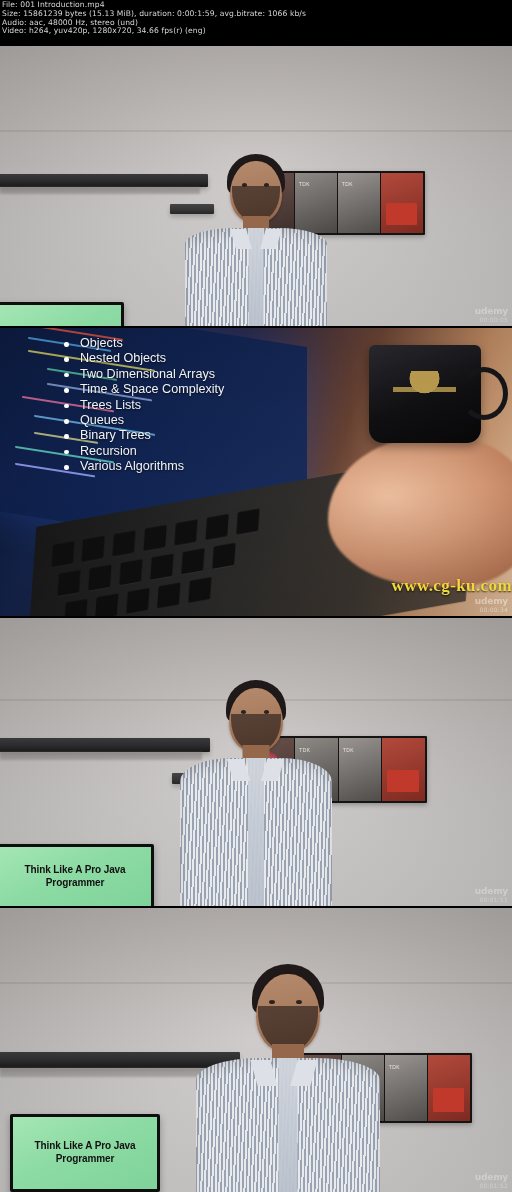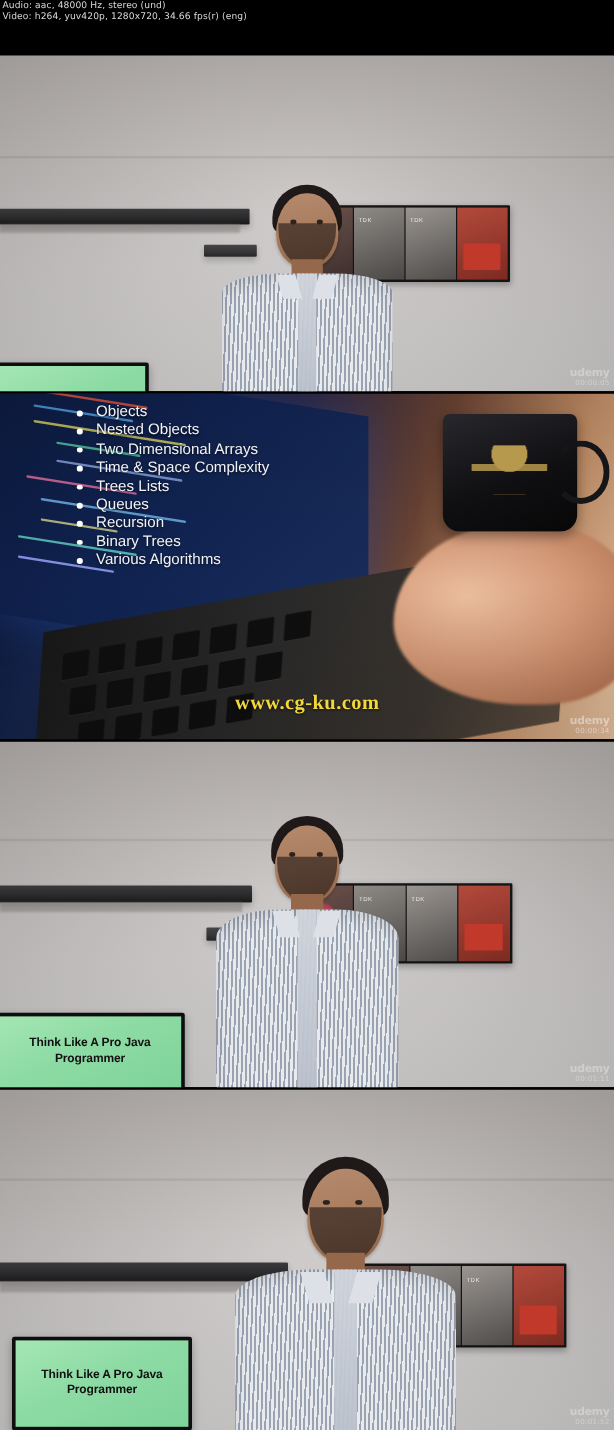--- a/index.html
+++ b/index.html
@@ -292,21 +292,21 @@
     left: 2px; top: 6px;
     width: 4.5px; height: 4.5px;
     background: #ffffff;
     border-radius: 50%;
   }
 
   #cgku-watermark {
     position: absolute;
     left: 0; right: 0;
     top: 248px;
-    text-align: center;
+    text-align: right;
     z-index: 8;
     color: #f2d83a;
     font-family: "Liberation Serif", serif;
     font-size: 17px;
     font-weight: bold;
     letter-spacing: 0.4px;
     text-shadow: 0 1px 2px rgba(0,0,0,0.75);
   }
 
   
@@ -336,20 +336,22 @@
   }
   .udemy-wm.on-warm .brand { color: rgba(255,255,255,0.42); }
   .udemy-wm.on-warm .tstamp { color: rgba(255,255,255,0.46); }
 </style>
 </head>
 <body>
 
 <div id="sheet">
 
   <div id="meta-header">
+    <span class="meta-line">File: 001 Introduction.mp4</span>
+    <span class="meta-line">Size: 15861239 bytes (15.13 MiB), duration: 0:00:1:59, avg.bitrate: 1066 kb/s</span>
     <span class="meta-line">Audio: aac, 48000 Hz, stereo (und)</span>
     <span class="meta-line">Video: h264, yuv420p, 1280x720, 34.66 fps(r) (eng)</span>
   </div>
 
   <div class="panel" id="panel-1">
     <div class="room"></div>
     <div class="wall-seam" style="top:30%;"></div>
 
     <div class="shelf" style="left:-2px; top:128px; width:210px; height:13px;"></div>
     <div class="shelf-under" style="left:0; top:141px; width:200px; height:7px;"></div>
@@ -437,22 +439,22 @@
       <div class="scene-dim"></div>
     </div>
 
     <ul id="bullet-list">
       <li>Objects</li>
       <li>Nested Objects</li>
       <li>Two Dimensional Arrays</li>
       <li>Time &amp; Space Complexity</li>
       <li>Trees Lists</li>
       <li>Queues</li>
+      <li>Binary Trees</li>
       <li>Recursion</li>
-      <li>Binary Trees</li>
       <li>Various Algorithms</li>
     </ul>
 
     <div id="cgku-watermark">www.cg-ku.com</div>
 
     <div class="udemy-wm on-warm">
       <span class="brand">udemy</span>
       <span class="tstamp">00:00:34</span>
     </div>
   </div>

